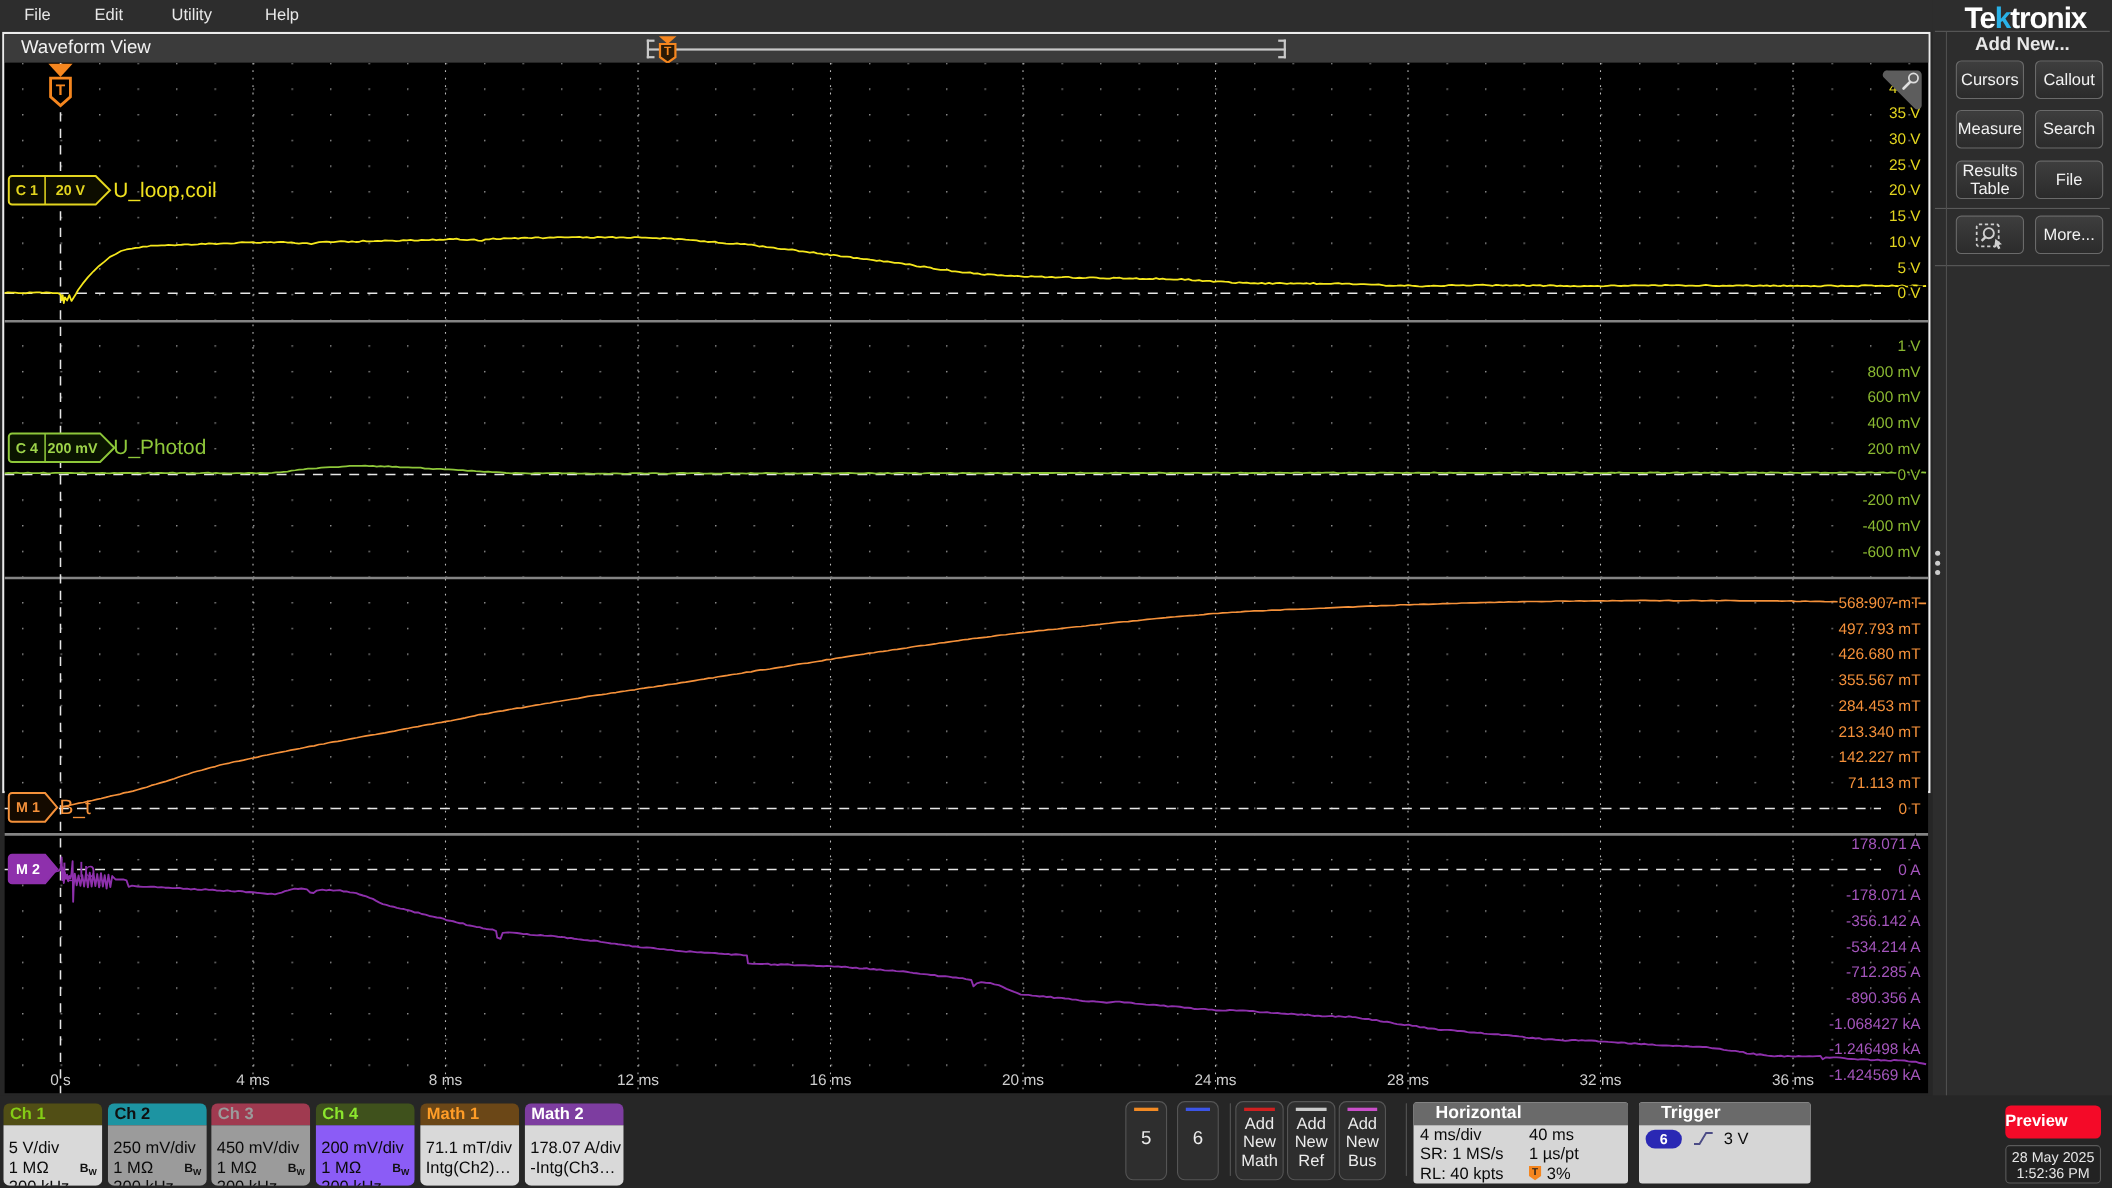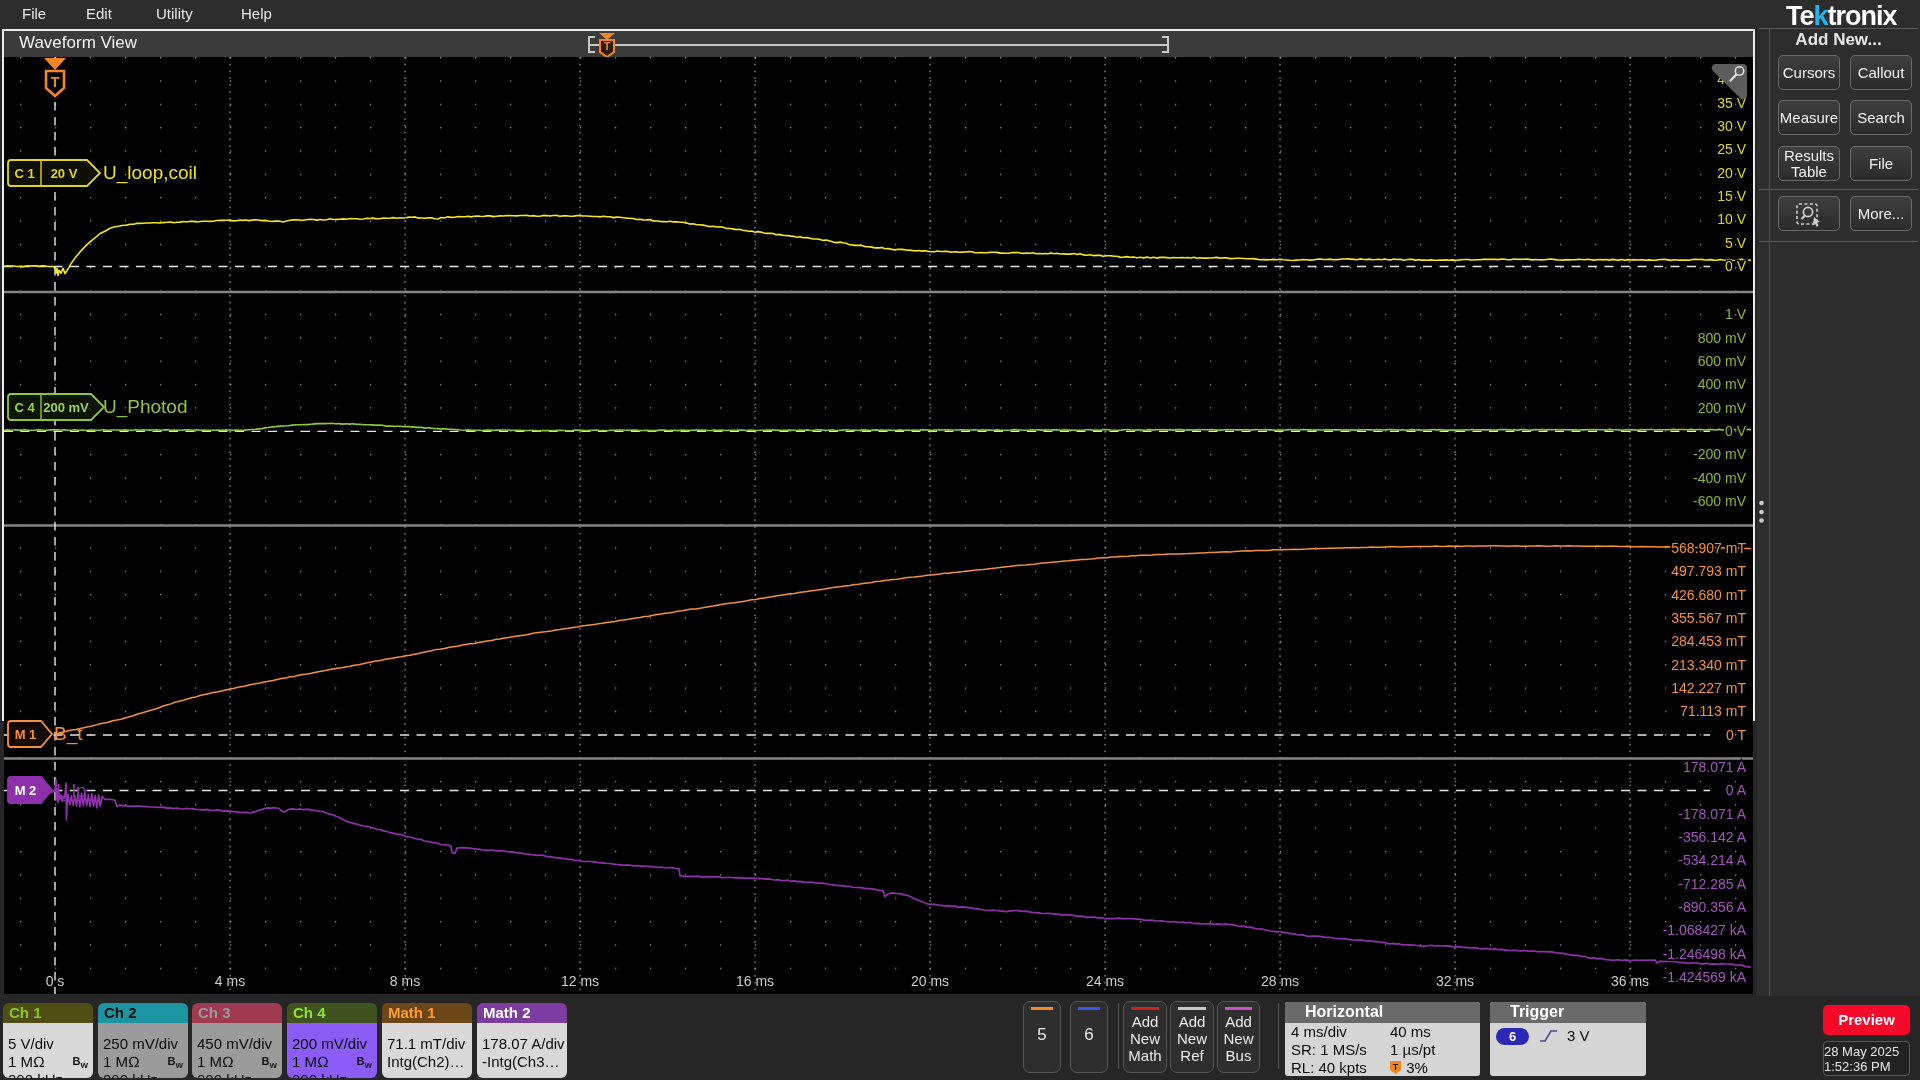--- a/index.html
+++ b/index.html
@@ -30,23 +30,23 @@
 .nbtn{position:absolute;top:5px;height:72px;background:#2e2e2e;border:1px solid #555;
  border-radius:7px;color:#ececec;text-align:center}
 .nbtn .cl{position:absolute;left:7px;right:7px;top:5px;height:3px}
 .vsep{position:absolute;top:7px;width:1px;height:66px;background:#555}
 .ipanel{position:absolute;top:6px;height:74px;background:#d6d6d6;border-radius:3px;overflow:hidden}
 .ipanel .hd{height:21px;background:#6a6a6a;color:#fff;font-size:16px;font-weight:bold;
  padding:1px 0 0 20px}
 .ipanel .row{position:relative;font-size:15px;color:#0a0a0a;height:18px;line-height:18px;padding-left:6px}
 .ipanel .r2{position:absolute;left:105px;top:0}
 #preview{position:absolute;left:1823px;top:9px;width:87px;height:30px;background:#f40a28;
- border-radius:5px;color:#fff;font-size:15px;font-weight:bold;text-align:center;padding-top:6px}
+ border-radius:5px;color:#fff;font-size:15px;font-weight:bold;text-align:left;padding-top:6px}
 #dtbox{position:absolute;left:1823px;top:45px;width:87px;height:35px;background:#222;
- border:1px solid #5a5a5a;border-radius:4px;color:#e6e6e6;font-size:13px;
+ border:1px solid #5a5a5a;border-radius:4px;color:#e6e6e6;font-size:13px;text-align:center;
  padding-top:2px;line-height:15px}
 </style></head><body>
 <div id="menubar">
     <span style="left:22px">File</span>
     <span style="left:86px">Edit</span>
     <span style="left:156px">Utility</span>
     <span style="left:241px">Help</span>
     <div id="logo">Te<i>k</i>tronix</div>
   </div>
 <div id="panel">

